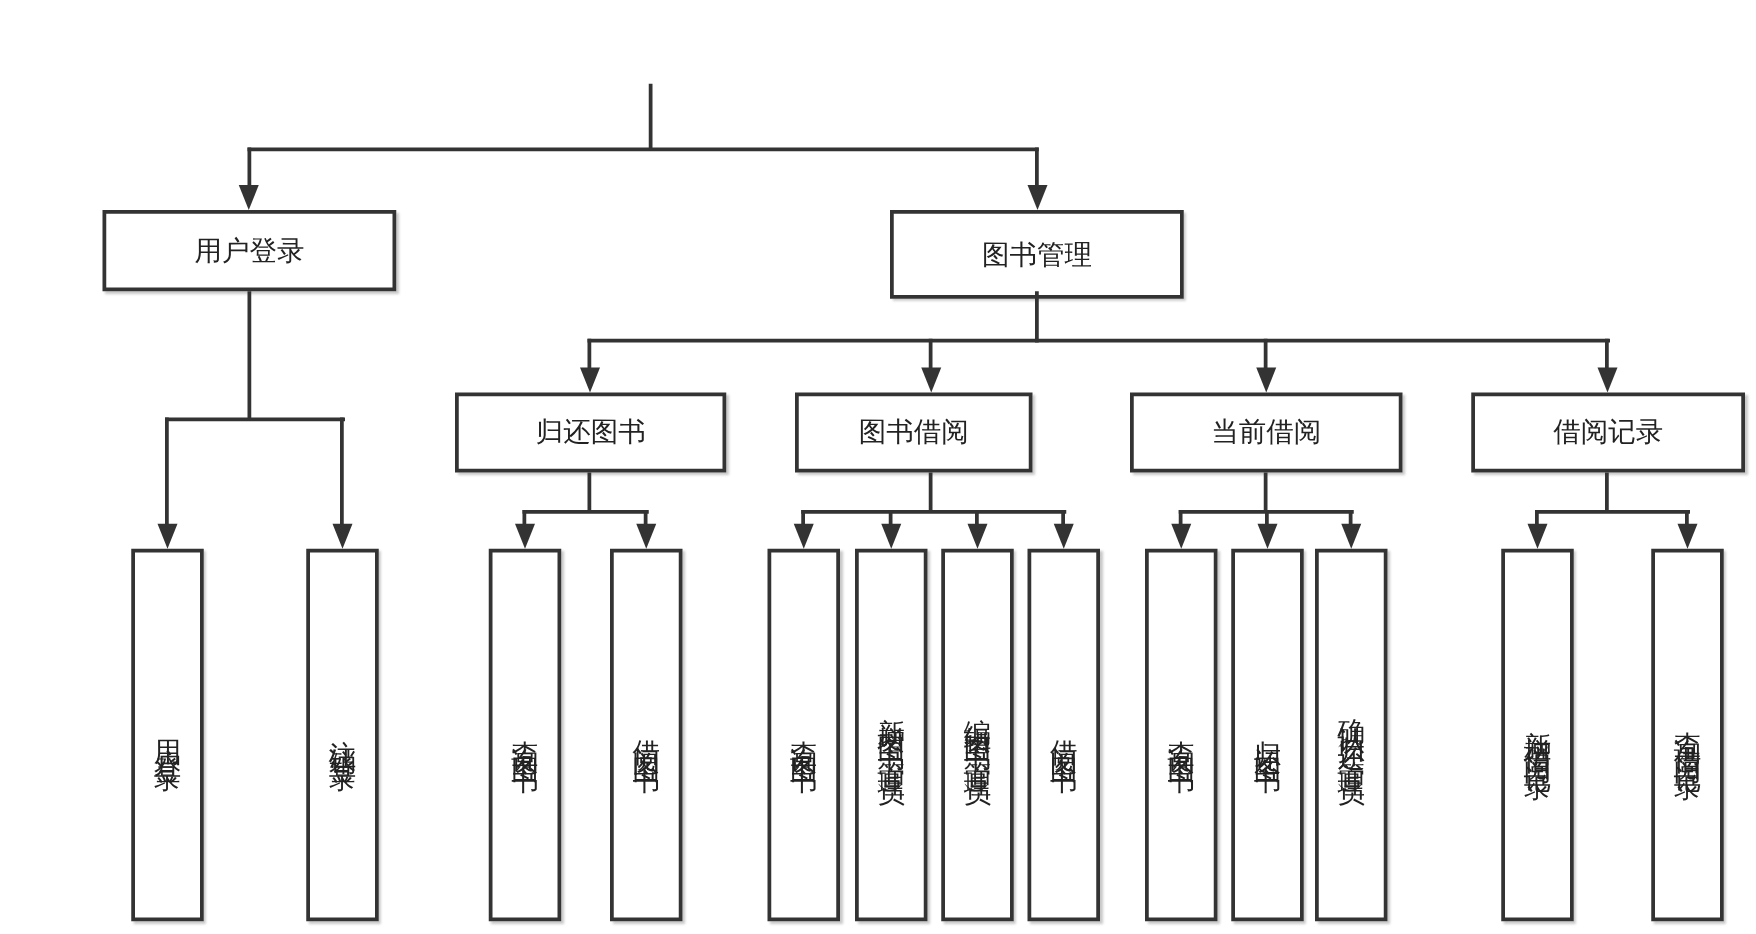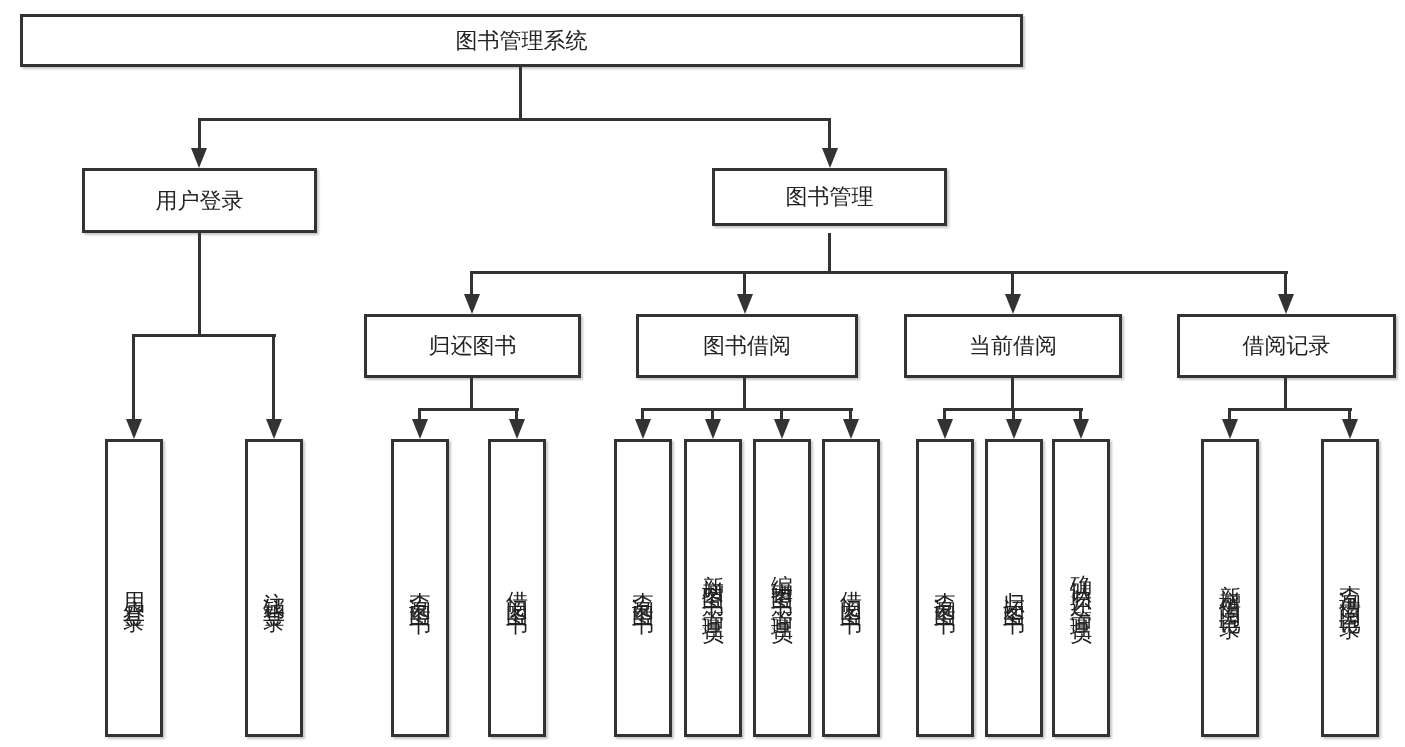--- a/index.html
+++ b/index.html
@@ -46,37 +46,34 @@
     font-size: 21px;
     color: rgba(154, 161, 167, 0.9);
     letter-spacing: 1px;
   }
 </style>
 </head>
 <body>
 
 <div id="canvas">
 
-  <div class="box" style="left:20px; top:14px; width:1003px; height:53px;">
-    <span>图书管理系统</span>
-  </div>
 
   <div class="box" style="left:82px; top:168px; width:235px; height:65px;">
     <span>用户登录</span>
   </div>
 
-  <div class="box" style="left:712px; top:168px; width:235px; height:58px;">
+  <div class="box" style="left:712px; top:168px; width:235px; height:71px;">
     <span>图书管理</span>
   </div>
 
   <div class="box" style="left:364px; top:314px; width:217px; height:64px;">
     <span>归还图书</span>
   </div>
 
-  <div class="box" style="left:636px; top:314px; width:222px; height:64px;text-align:right;">
+  <div class="box" style="left:636px; top:314px; width:190px; height:64px;text-align:right;">
     <span>图书借阅</span>
   </div>
 
   <div class="box" style="left:904px; top:314px; width:218px; height:64px;">
     <span>当前借阅</span>
   </div>
 
   <div class="box" style="left:1177px; top:314px; width:219px; height:64px;">
     <span>借阅记录</span>
   </div>

